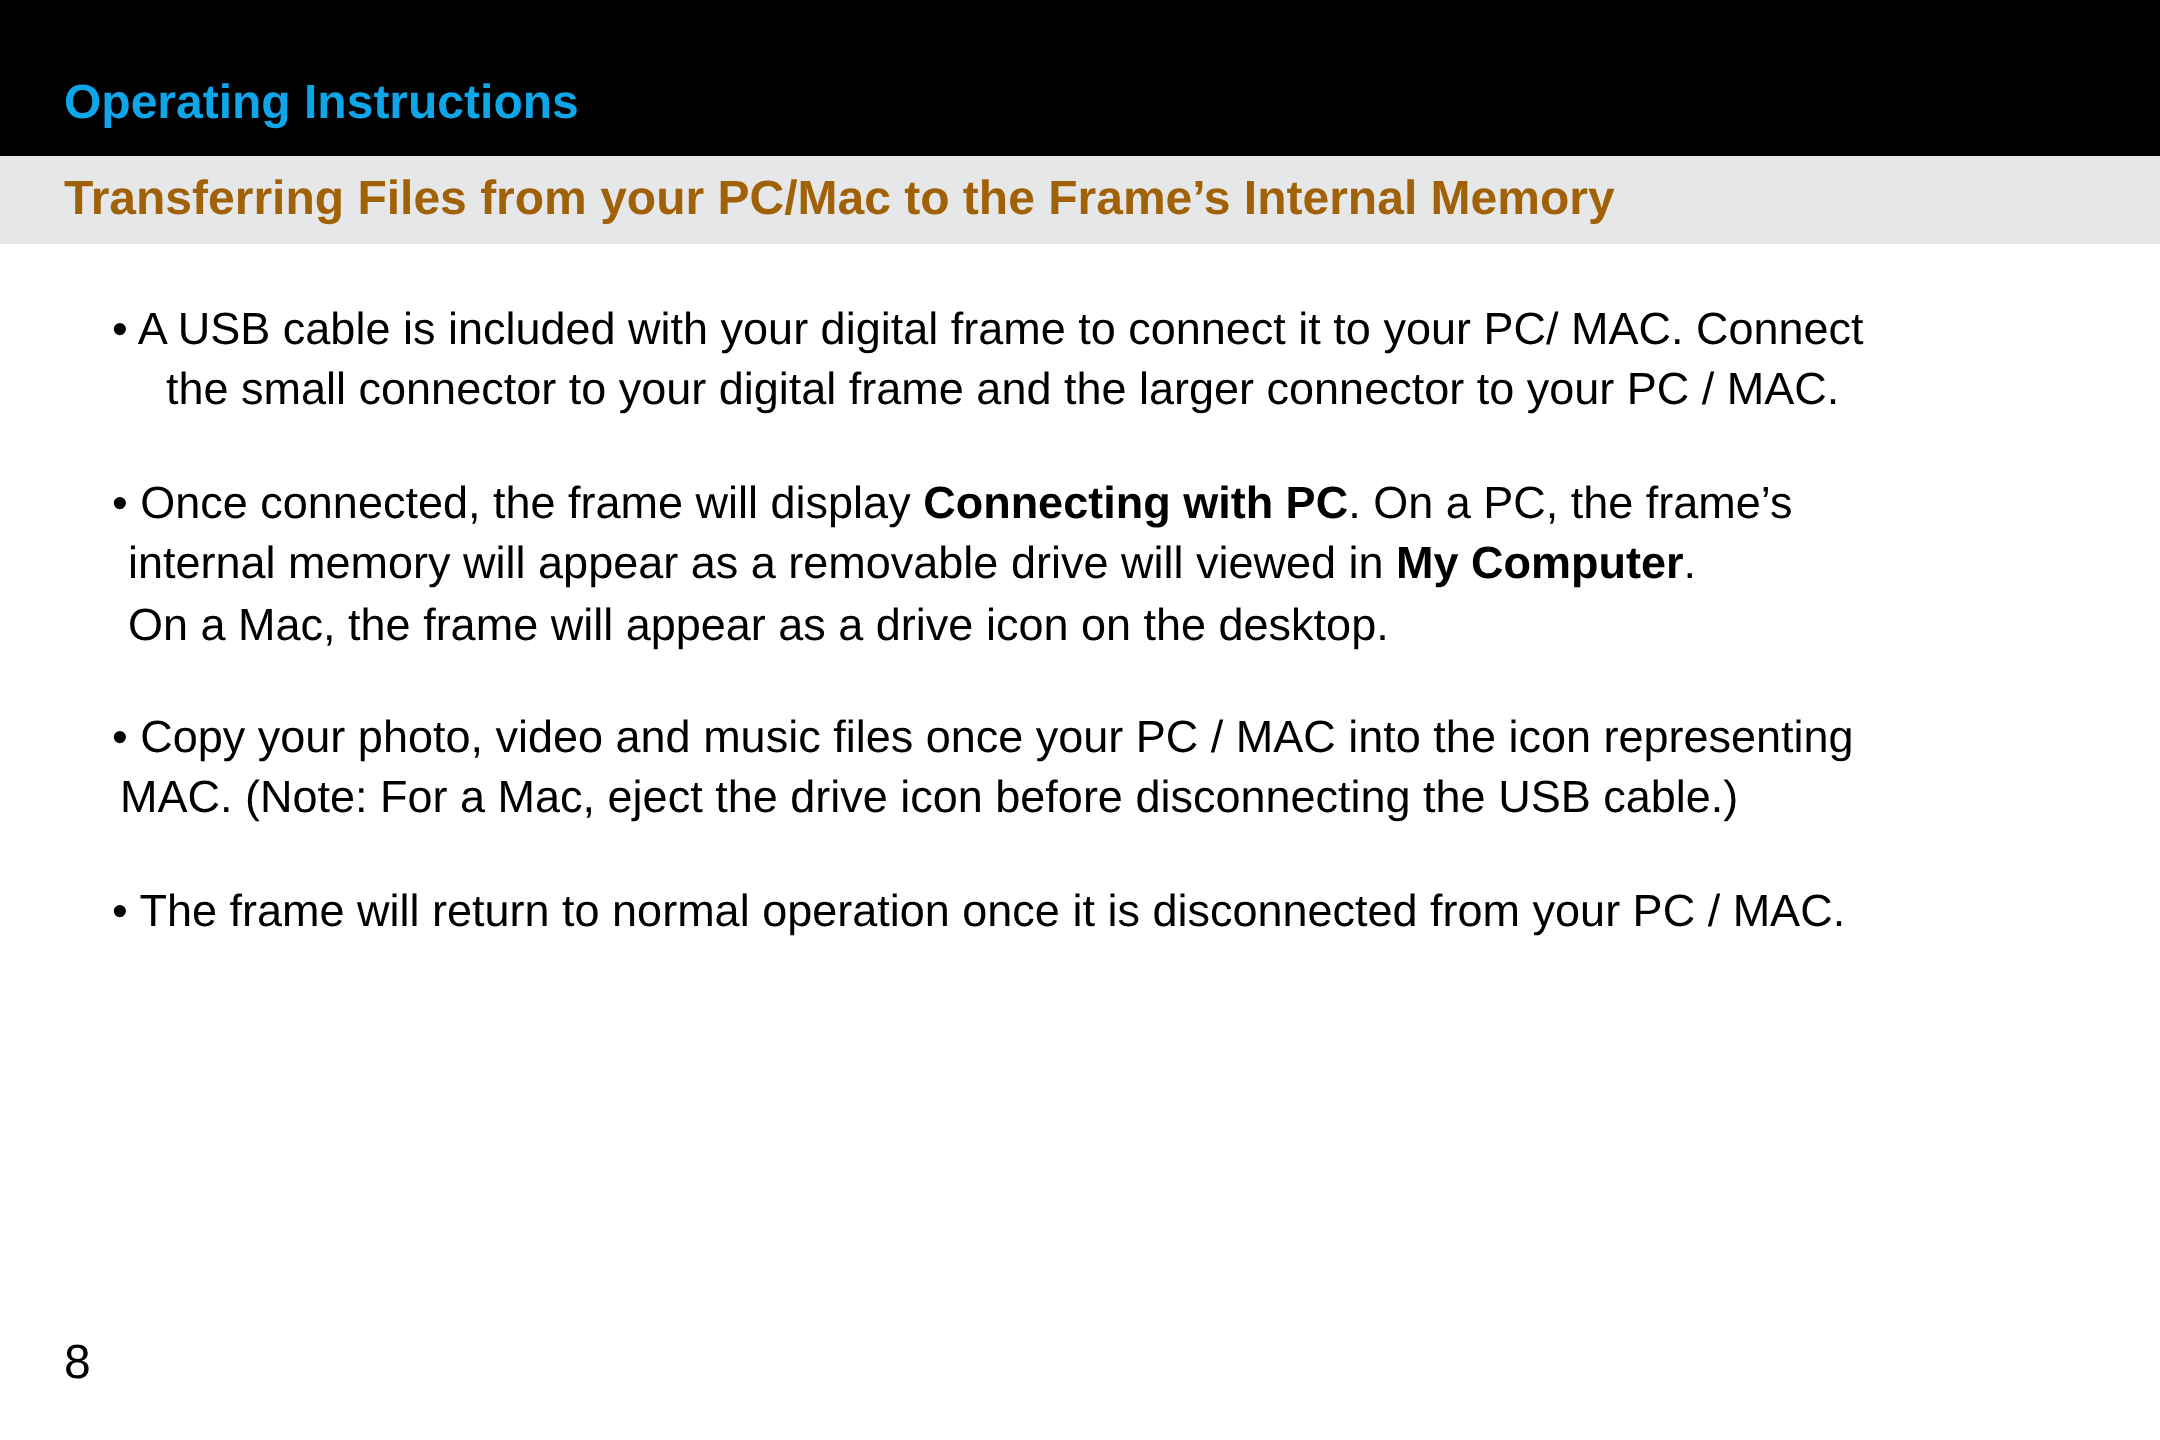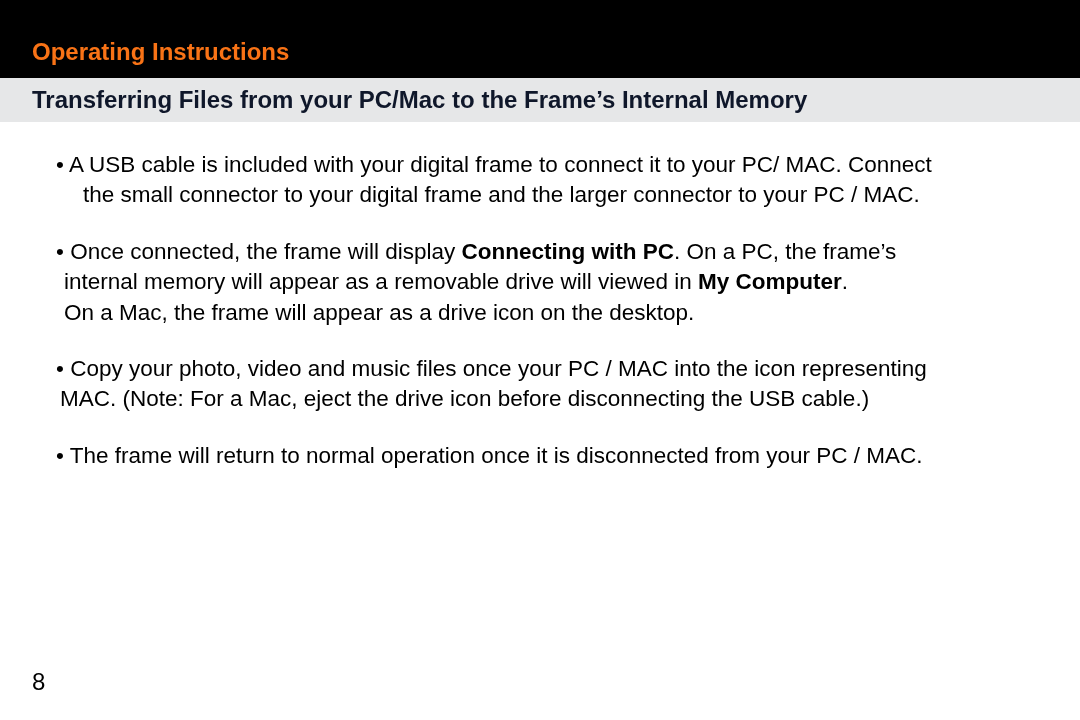--- a/index.html
+++ b/index.html
@@ -6,28 +6,28 @@
   body {
     width: 1080px;
     height: 720px;
     font-family: Arial, Helvetica, sans-serif;
     background: #ffffff;
     color: #000000;
     position: relative;
   }
   .header-bar {
     background: #000000;
-    color: #f97316;
+    color: #0ea5e9;
     padding: 38px 32px 12px 32px;
     font-size: 24px;
     font-weight: bold;
   }
   .subheader-bar {
     background: #e6e7e8;
-    color: #0f172a;
+    color: #a16207;
     padding: 8px 32px 8px 32px;
     font-size: 24px;
     font-weight: bold;
   }
   .content {
     padding: 28px 32px 0 52px;
     font-size: 22.5px;
     line-height: 1.35;
   }
   .bullet {

